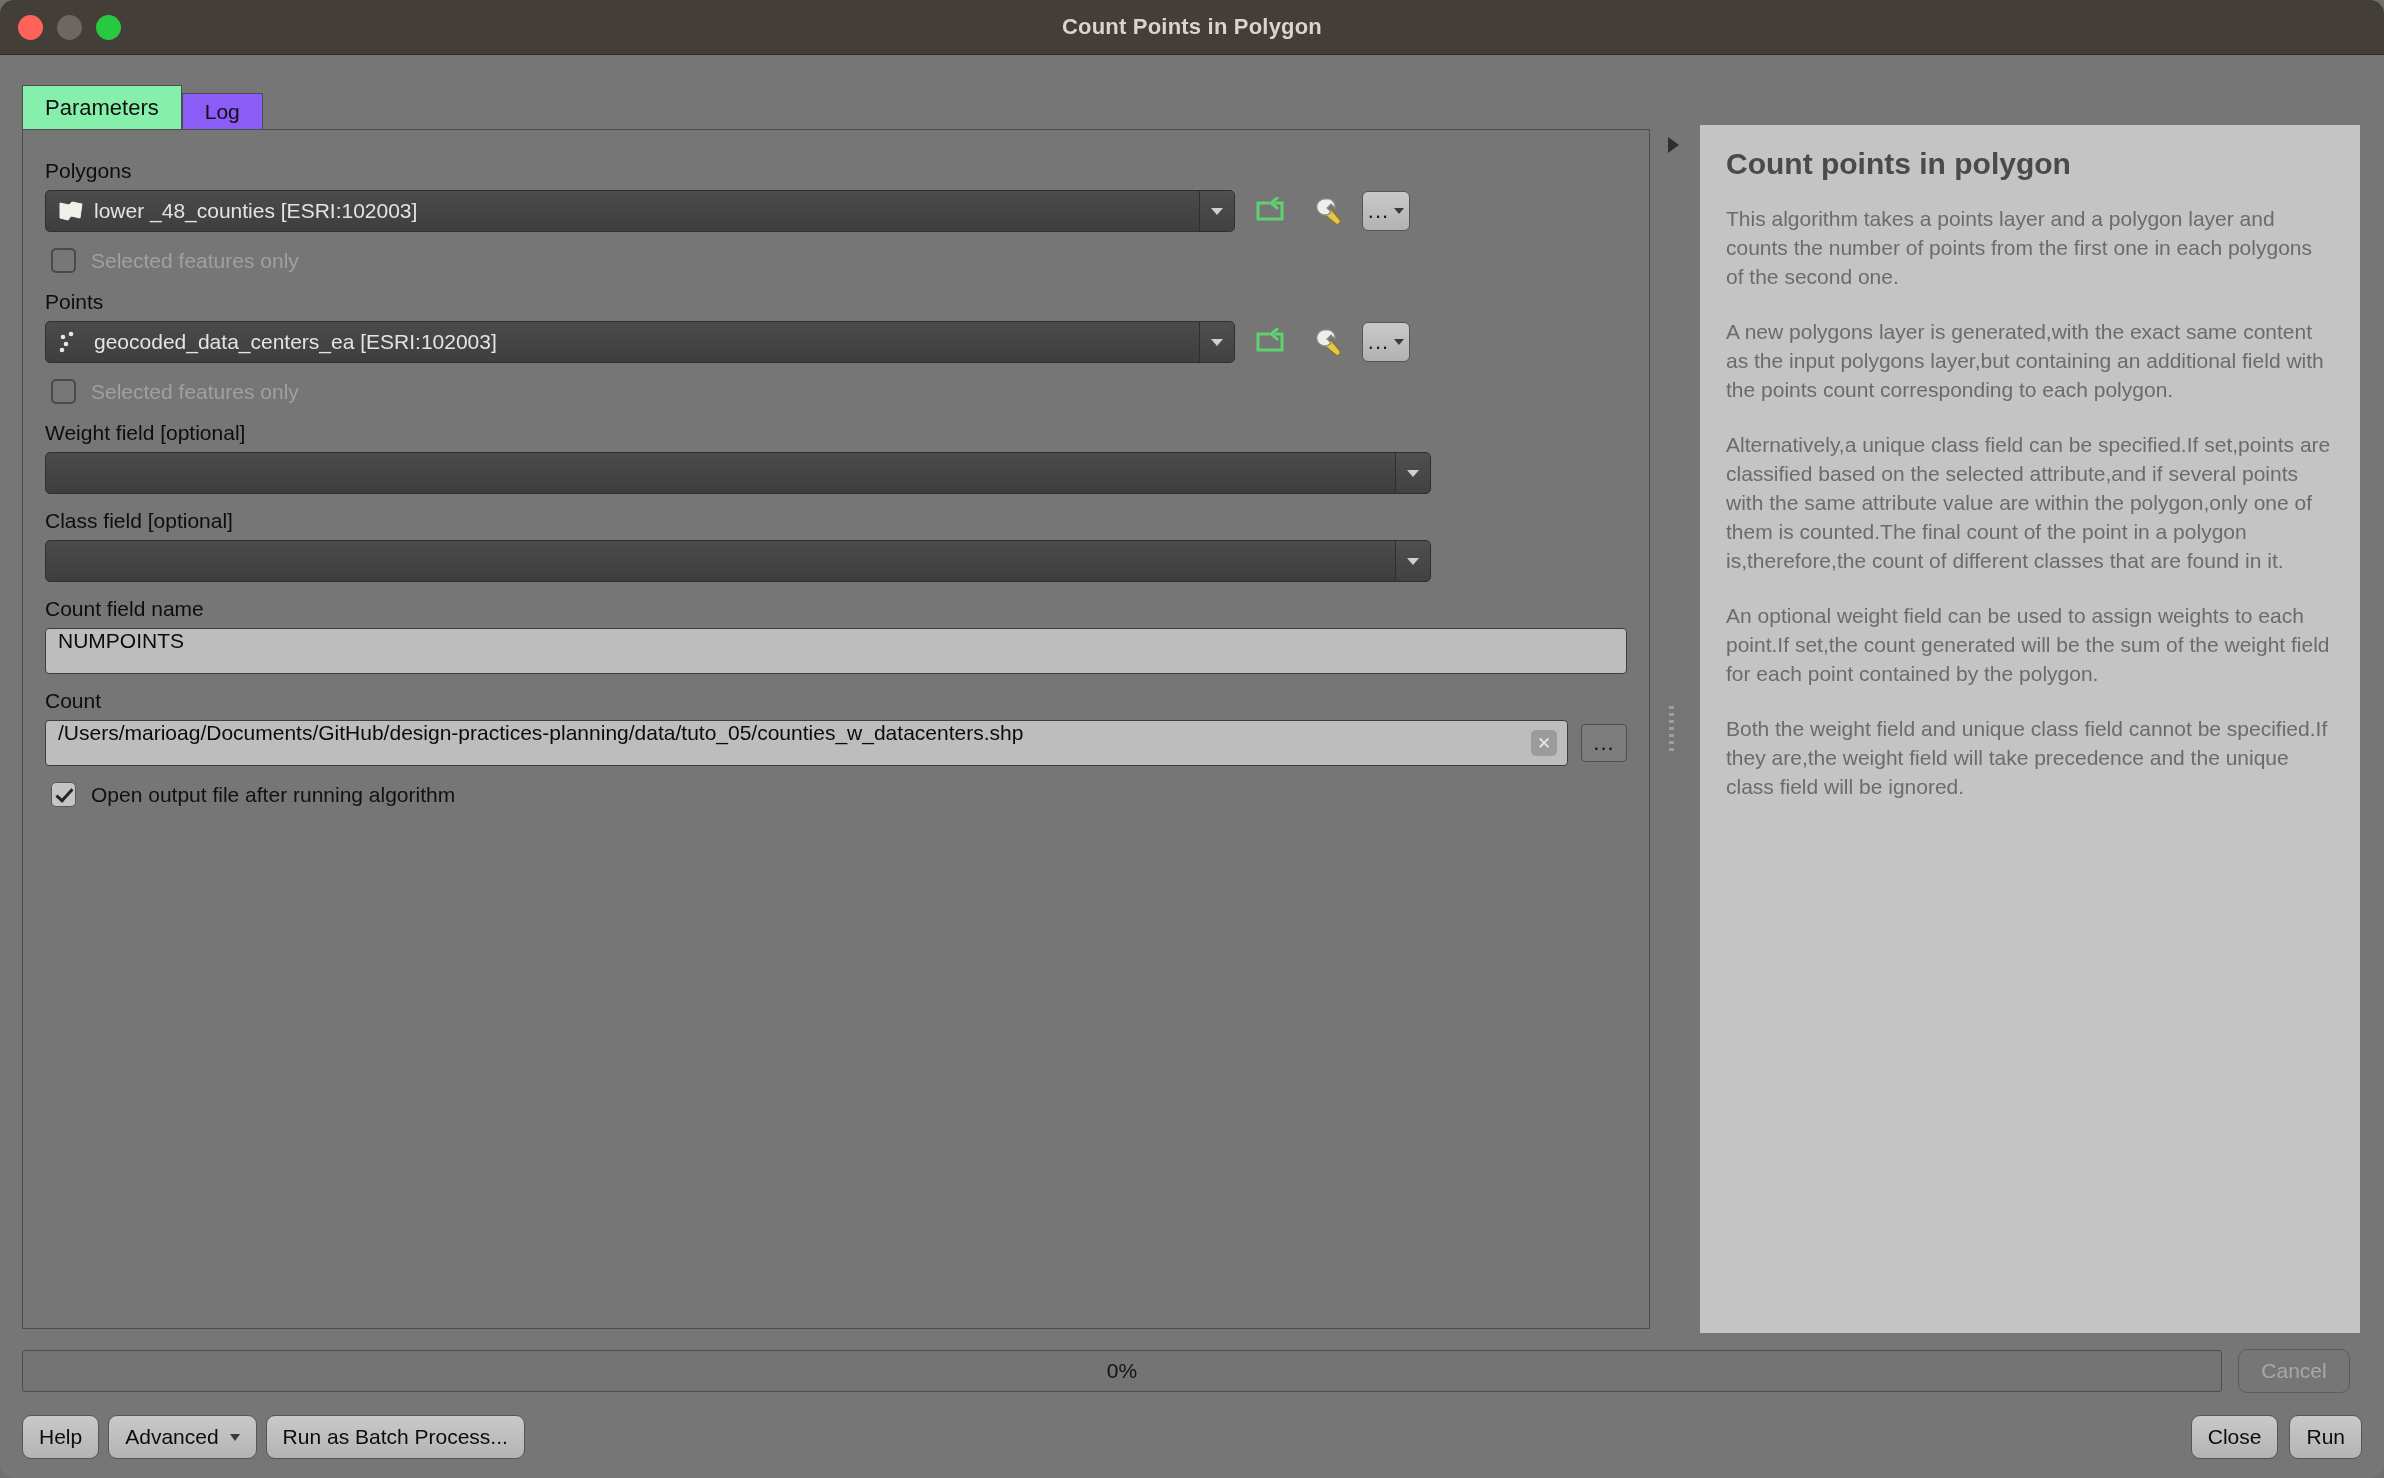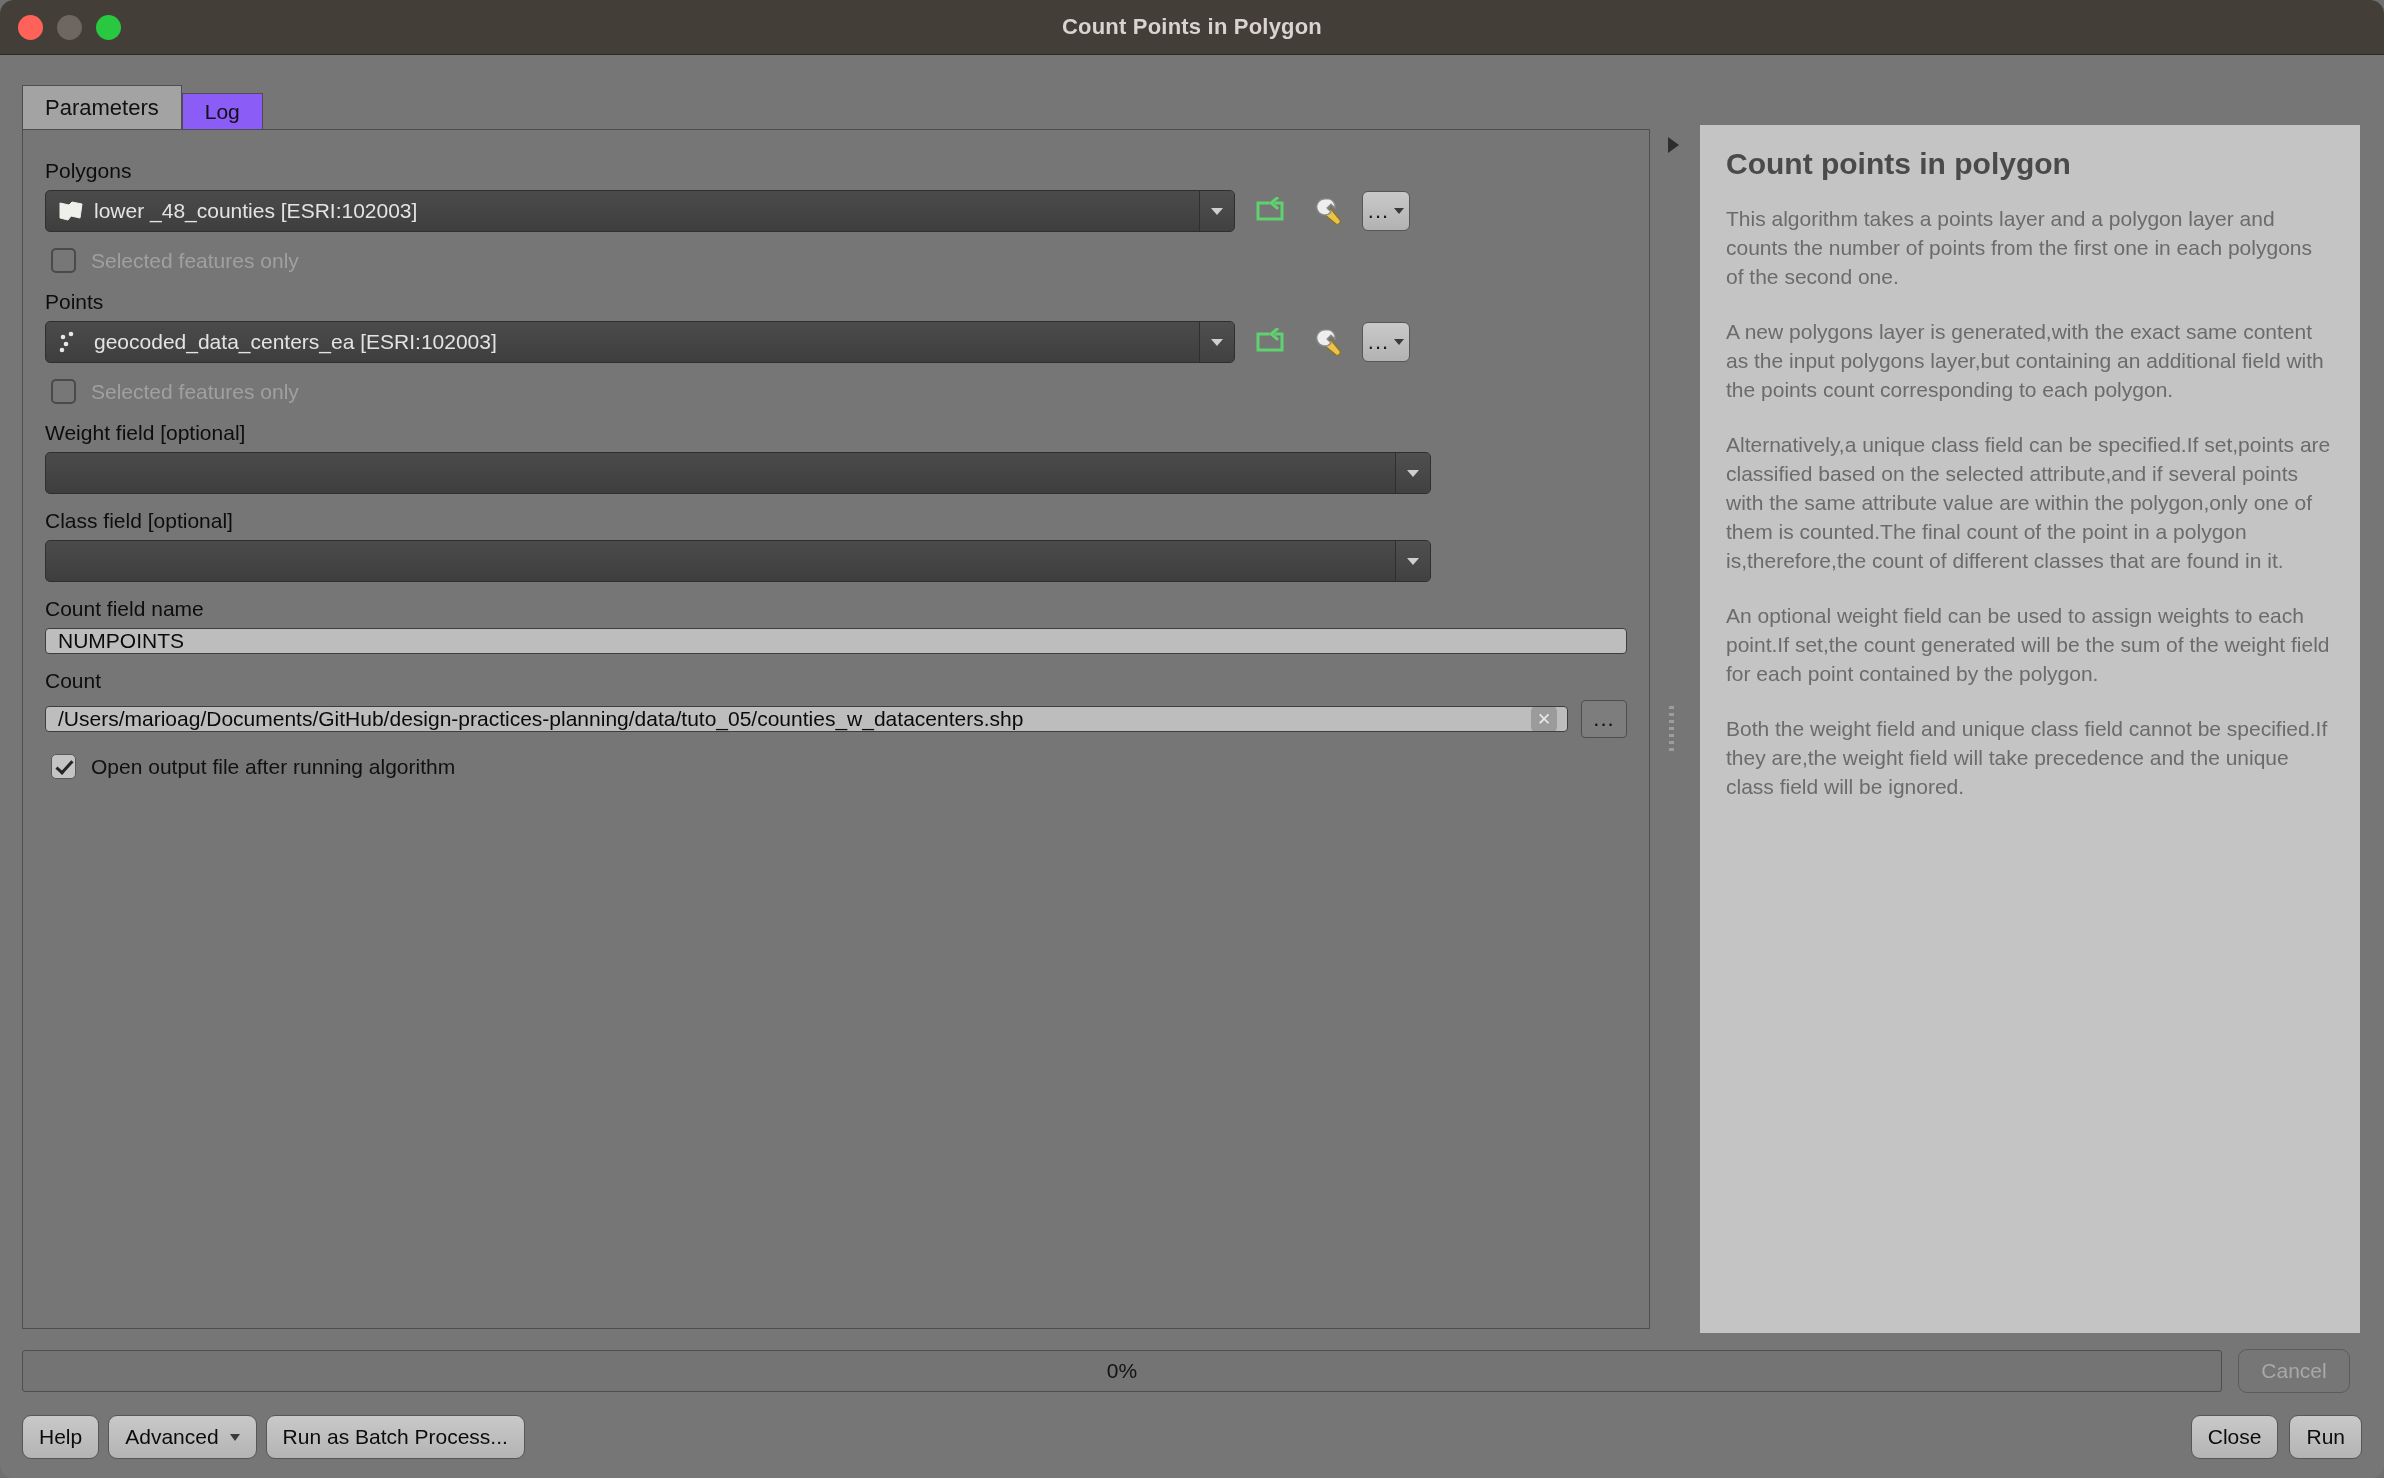--- a/index.html
+++ b/index.html
@@ -77,21 +77,21 @@
     box-sizing: border-box;
     height: 44px;
     padding: 0 22px;
     display: flex; align-items: center;
     font-size: 21px;
     color: #111;
     border: 1px solid #4e4e4e;
     background: #7d7d7d;
   }
   .tab.active {
-    background: #a3a3a3;
+    background: #86efac;
     border-bottom-color: #868686;
     height: 46px;
     font-size: 22px;
   }
   .tab.inactive {
     height: 38px;
     background: #8b5cf6;
     align-self: flex-end;
   }
   .tab-filler {
@@ -226,21 +226,21 @@
     border: solid #242424;
     border-width: 0 3px 3px 0;
     transform: rotate(42deg);
   }
   .check-label { font-size: 21px; color: #111; }
   .check-label.disabled { color: #a0a0a0; }
 
   
   .lineedit {
     box-sizing: border-box;
-    height: 26px;
+    height: 46px;
     background: #bdbdbd;
     border: 1px solid #3e3e3e;
     border-radius: 4px;
     display: flex; align-items: flex-start;
     padding: 0 12px;
     color: #0b0b0b;
     font-size: 21px;
     white-space: nowrap;
     overflow: hidden;
     position: relative;

